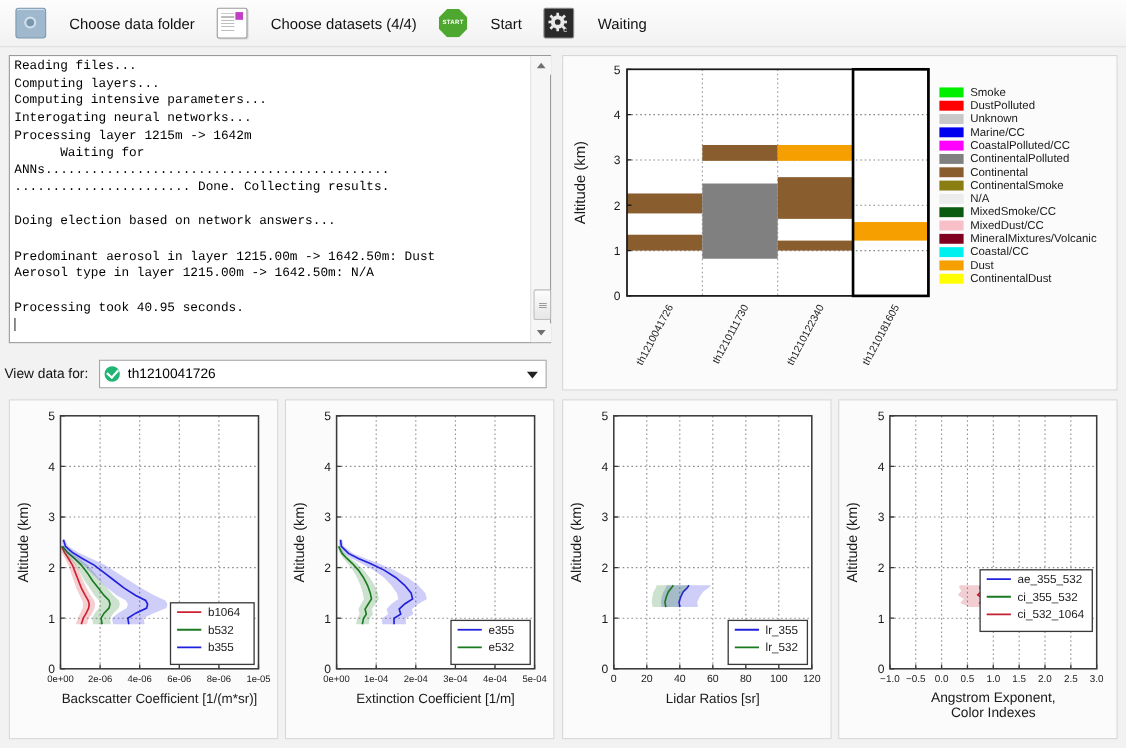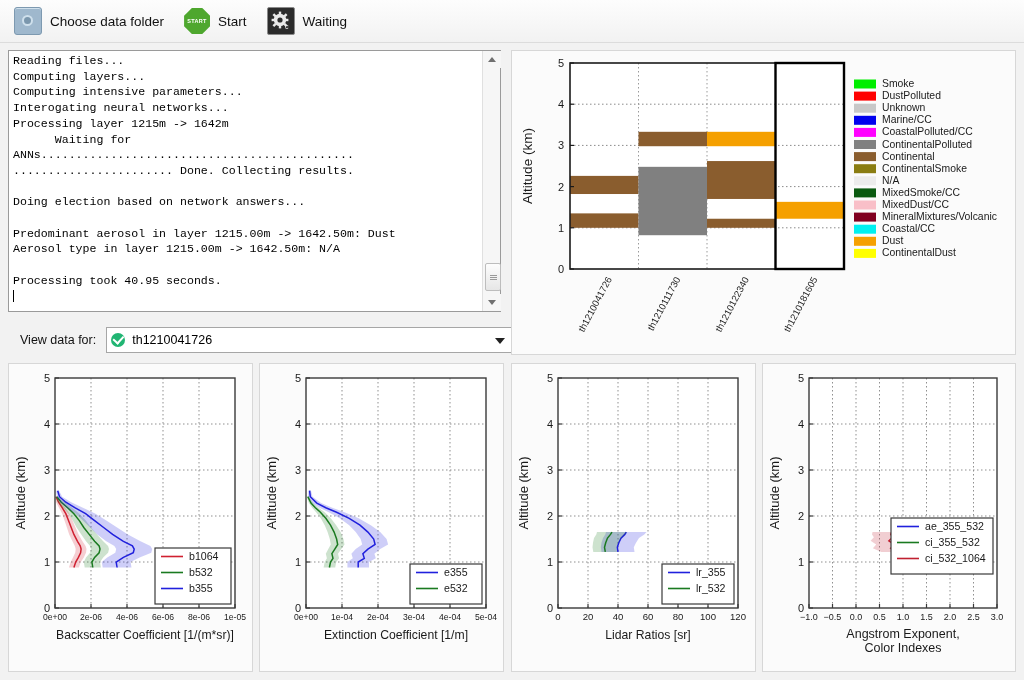--- a/index.html
+++ b/index.html
@@ -12,21 +12,21 @@
   .app{width:1024px;height:680px;position:relative;background:#f2f2f2;}
 
   
   .toolbar{
     height:43px;width:1024px;box-sizing:border-box;
     background:linear-gradient(#fdfdfd,#f2f2f2);
     border-bottom:1px solid #dcdcdc;
     display:flex;align-items:center;padding-left:10px;gap:0px;
   }
   .tb-btn{
-    display:flex;align-items:center;gap:8px;
+    display:flex;align-items:center;gap:21px;
     padding:3px 10px 3px 4px;margin-right:6px;border-radius:3px;
     cursor:default;
   }
   .tb-label{font-size:13.5px;color:#111;white-space:nowrap;}
   .ico{width:26px;height:26px;flex:0 0 26px;position:relative;}
 
   
   .ico-folder{
     background:#9fb8cd;border:1px solid #7d99b0;border-radius:3px;
     box-shadow:inset 0 1px 0 #cfe0ec;
@@ -81,21 +81,21 @@
   .tri.down{border-top:5px solid #707070;}
   .sb-thumb{
     position:absolute;left:2px;bottom:20px;width:14px;height:26px;
     background:linear-gradient(#fdfdfd,#e6e6e6);border:1px solid #bdbdbd;border-radius:2px;
     display:flex;align-items:center;justify-content:center;
   }
   .sb-thumb i{display:block;width:7px;height:5px;
     background:repeating-linear-gradient(#9a9a9a 0 1px,transparent 1px 2px);}
 
   
-  .viewrow{position:absolute;left:20px;top:322px;width:493px;height:36px;display:flex;align-items:center;}
+  .viewrow{position:absolute;left:4px;top:322px;width:493px;height:36px;display:flex;align-items:center;}
   .viewlabel{font-size:12.5px;color:#111;margin-right:10px;white-space:nowrap;}
   .combo{
     flex:1;height:26px;background:#fff;border:1px solid #a6a6a6;box-sizing:border-box;
     display:flex;align-items:center;padding:0 4px;position:relative;
   }
   .combo .chk{width:14px;height:14px;border-radius:50%;background:#21b573;
     display:flex;align-items:center;justify-content:center;margin-right:7px;flex:0 0 14px;}
   .combo .chk:after{content:"";width:5px;height:8px;border:solid #fff;border-width:0 2px 2px 0;
     transform:rotate(42deg) translate(-1px,-1px);}
   .combo .val{font-size:12.5px;color:#000;}
@@ -116,20 +116,27 @@
 </style>
 </head>
 <body>
 
 <div class="app">
 
   <div class="toolbar">
     <div class="tb-btn">
       <span class="ico ico-folder"></span>
       <span class="tb-label">Choose data folder</span>
+    </div>
+    <div class="tb-btn">
+      <span class="ico ico-doc">
+        <span class="lines"></span>
+          <span class="sq"></span>
+      </span>
+      <span class="tb-label">Choose datasets (4/4)</span>
     </div>
     <div class="tb-btn">
       <span class="ico ico-start">
         <span>START</span>
       </span>
       <span class="tb-label">Start</span>
     </div>
     <div class="tb-btn">
       <span class="ico ico-gear">
         <svg width="20" height="20" viewBox="0 0 20 20">

